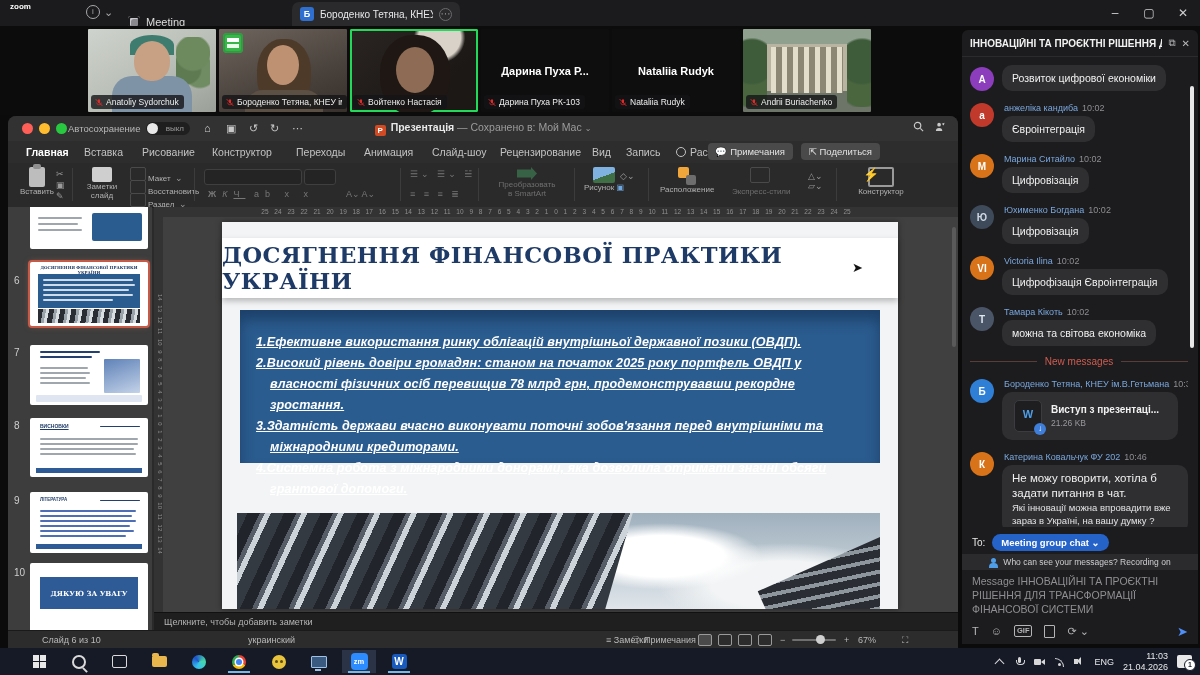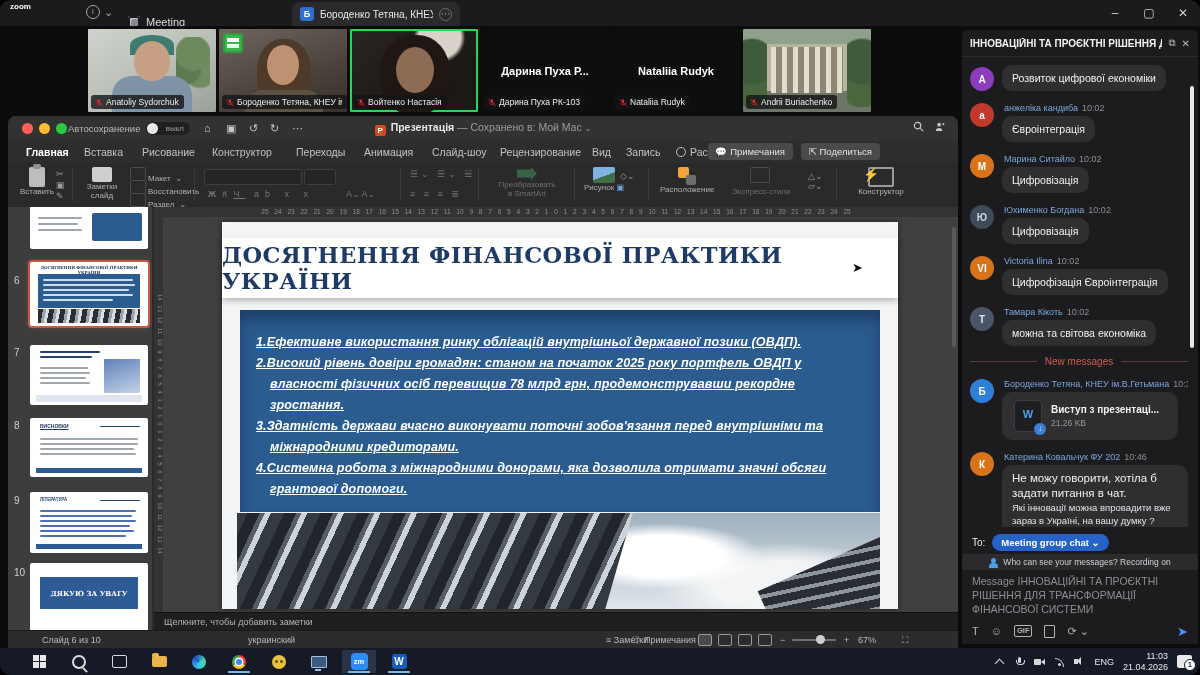--- a/index.html
+++ b/index.html
@@ -1,17 +1,17 @@
 <!DOCTYPE html>
 <html><head>
 <meta charset="utf-8">
 <style>
   html,body{margin:0;padding:0;background:#000;}
   #stage{position:relative;width:1200px;height:675px;background:#0b0b0c;overflow:hidden;
-         font-family:"Liberation Sans",sans-serif;color:#ddd;border-radius:11px;}
+         font-family:"Liberation Sans",sans-serif;color:#ddd;}
   .abs{position:absolute;}
   .nowrap{white-space:nowrap;}
 
   
   #titlebar{position:absolute;left:0;top:0;width:1200px;height:26px;background:#1b1b1d;}
   .brand{position:absolute;left:10px;top:2px;line-height:10px;color:#fff;}
   .brand .b1{font-size:8px;font-weight:bold;}
   .brand .b2{font-size:10px;font-weight:bold;margin-top:19px;}
   .tb-ic{position:absolute;top:5px;color:#a9a9ad;font-size:11px;}
   .info-circle{width:12px;height:12px;border:1px solid #a9a9ad;border-radius:50%;font-size:8px;
@@ -117,21 +117,21 @@
   .navy{color:#1e3a66;}
   #vruler{position:absolute;left:146px;top:101px;width:9px;height:413px;background:#333;color:#8f8f8f;
           font-size:6px;writing-mode:vertical-rl;text-align:center;overflow:hidden;word-spacing:3px;}
   #canvas{position:absolute;left:155px;top:101px;width:795px;height:413px;background:#404040;overflow:hidden;}
   .canvas-scroll{position:absolute;right:2px;top:10px;width:4px;height:120px;border-radius:2px;background:#5a5a5a;}
   
   #slide{position:absolute;left:59px;top:5px;width:676px;height:387px;background:#f3f4f5;box-shadow:0 0 6px rgba(0,0,0,.45);}
   #slide-title-banner{position:absolute;left:0px;top:16px;width:676px;height:60px;background:#fff;
       box-shadow:0 3px 6px rgba(0,0,0,.25);display:flex;align-items:center;justify-content:center;}
   #slide-title{font-family:"DejaVu Serif",serif;font-weight:bold;font-size:22.5px;color:#1e3a66;letter-spacing:.5px;}
-  #slide-bluebox{position:absolute;left:18px;top:88px;width:640px;height:202px;background:#2b5c8f;
+  #slide-bluebox{position:absolute;left:18px;top:88px;width:640px;height:153px;background:#2b5c8f;
       box-shadow:inset 0 10px 14px rgba(10,30,60,.45);}
   .pts{position:absolute;left:16px;top:22px;width:606px;}
   .pt{color:#fff;font-size:12.6px;line-height:21px;font-weight:bold;font-style:italic;
       text-decoration:underline;padding-left:14px;text-indent:-14px;letter-spacing:.1px;}
   #slide-photo{position:absolute;left:15px;top:291px;width:643px;height:96px;overflow:hidden;
       background:radial-gradient(ellipse 140px 46px at 66% 45%,#ffffff 0 45%,transparent 72%),
                  radial-gradient(ellipse 180px 60px at 85% 75%,#f2f4f5 0 40%,transparent 70%),
                  linear-gradient(#9fb0bd,#dfe5ea);}
   .bld-left{position:absolute;left:-40px;top:-10px;width:420px;height:130px;transform:skewX(-16deg);
       background:repeating-linear-gradient(100deg,#21242a 0 12px,#565d66 12px 17px,#ccd3d9 17px 23px,#343a42 23px 36px);}

